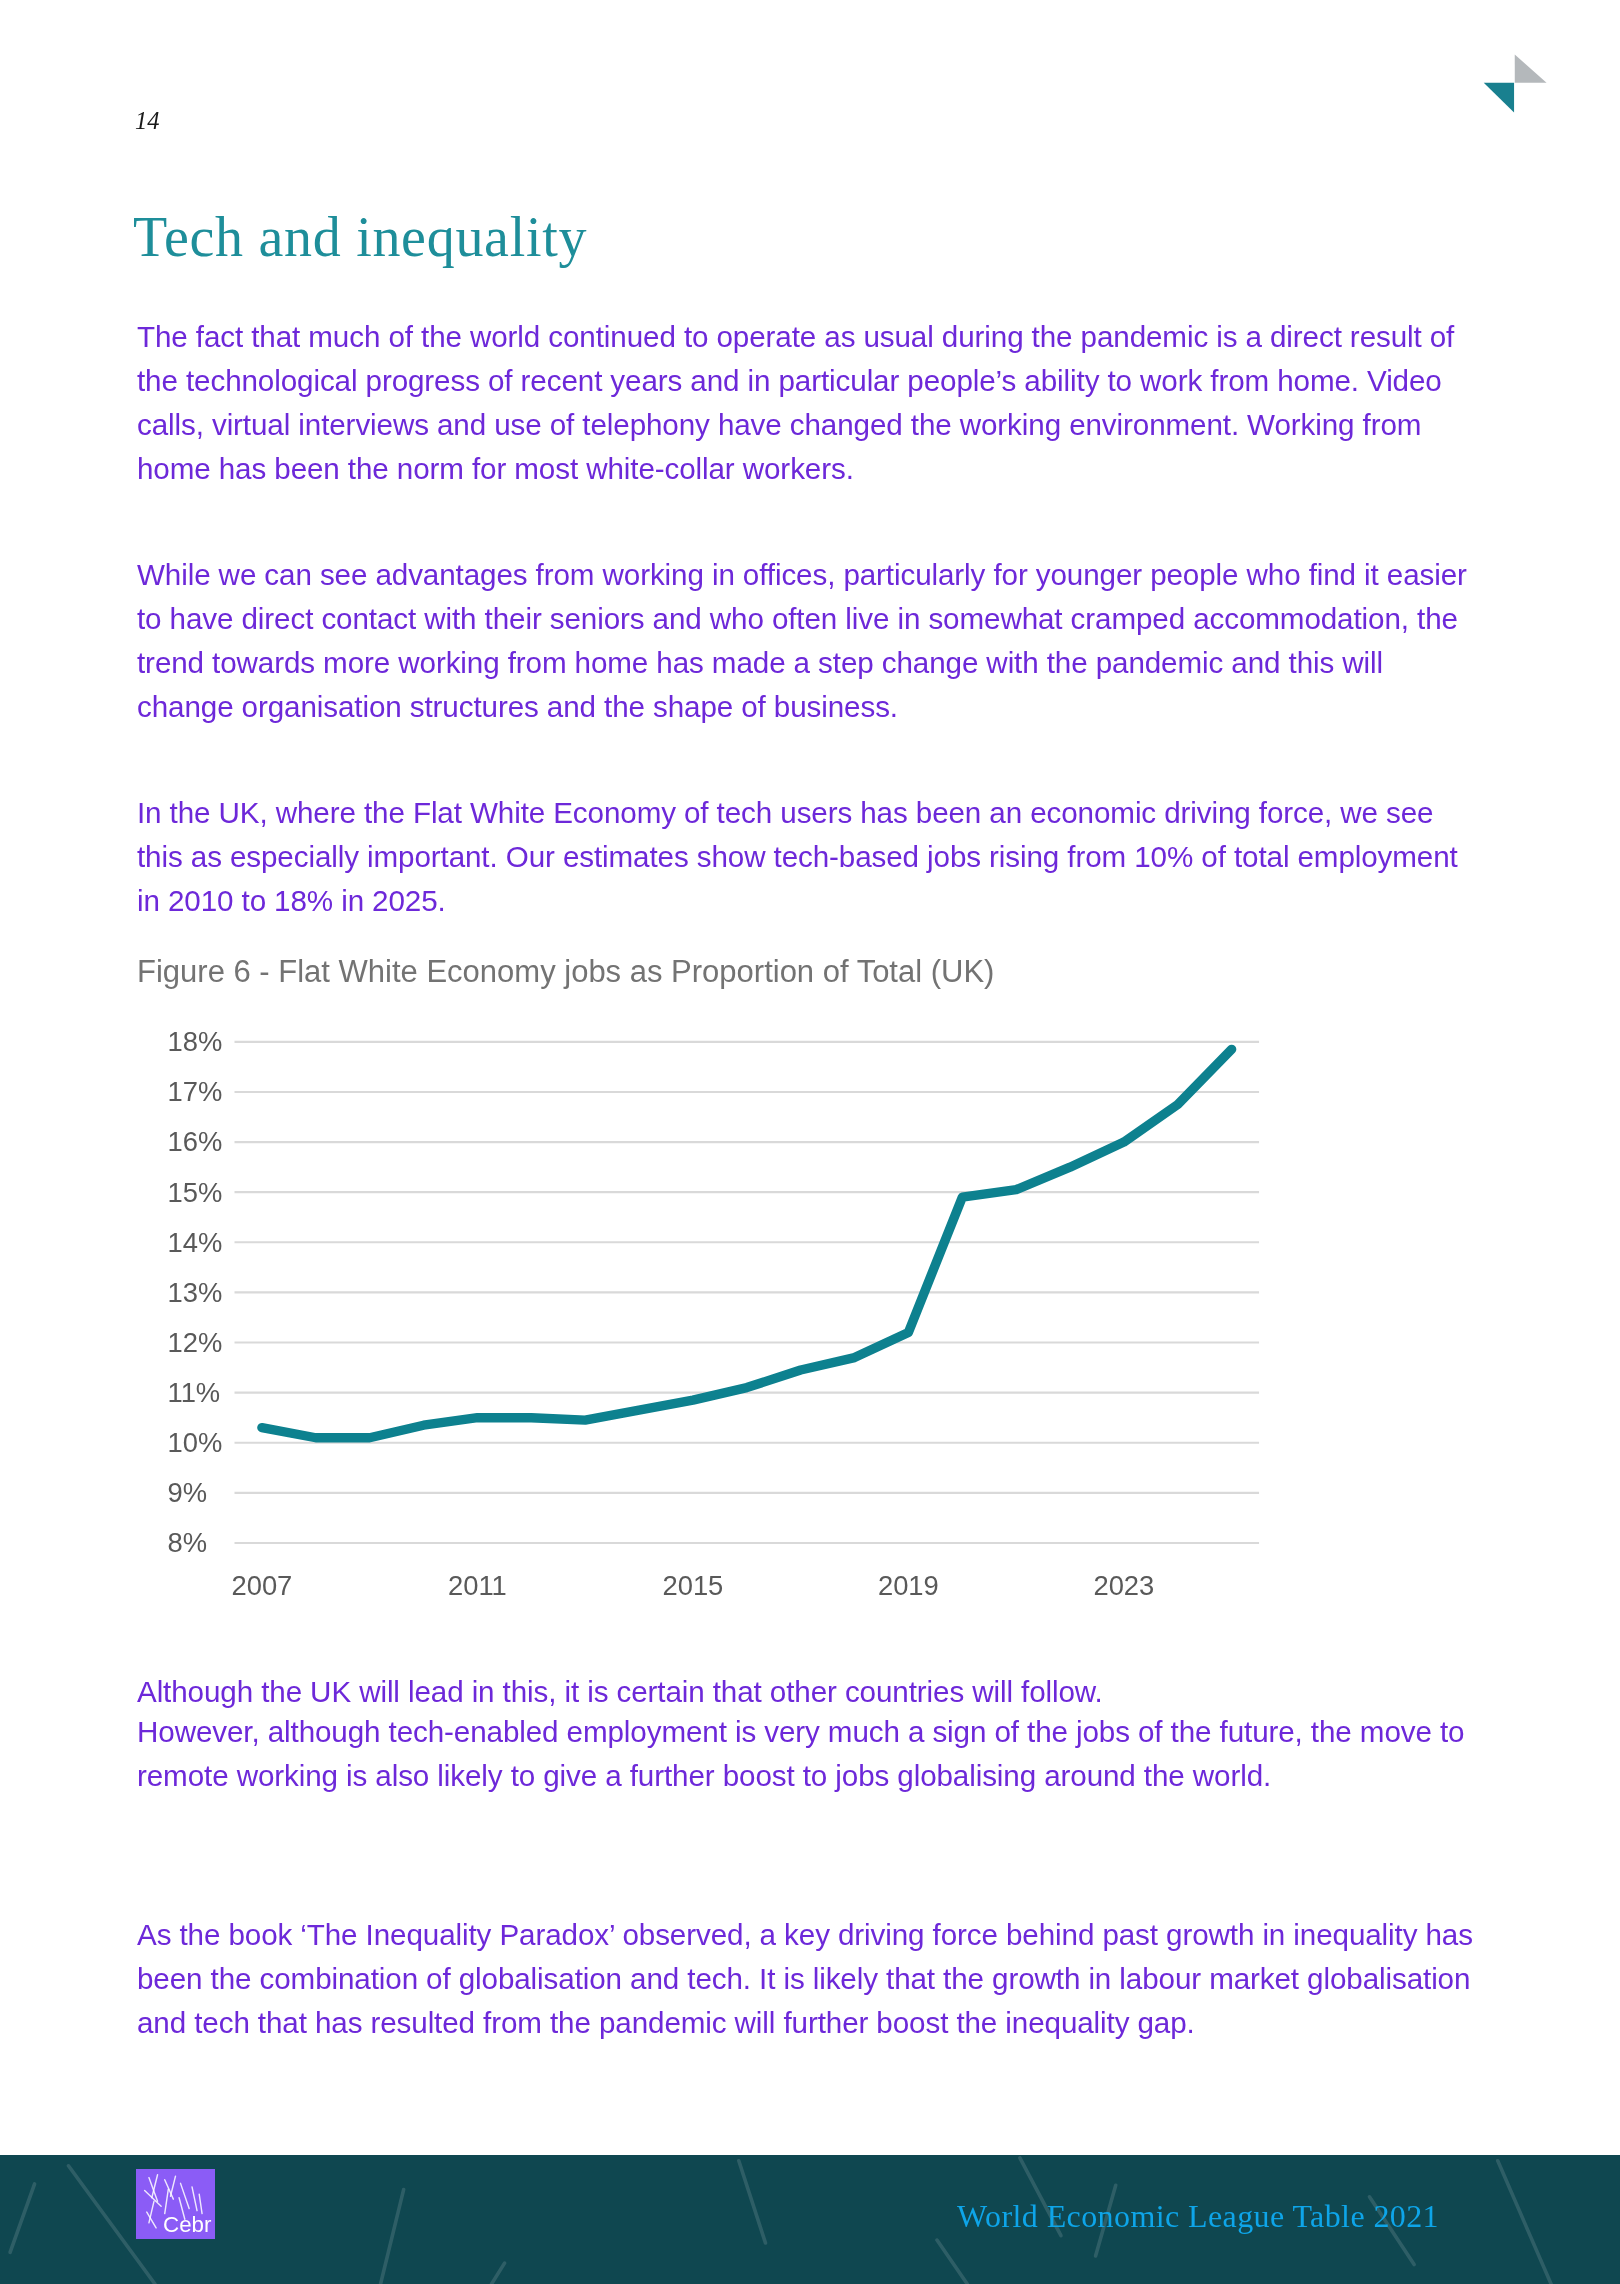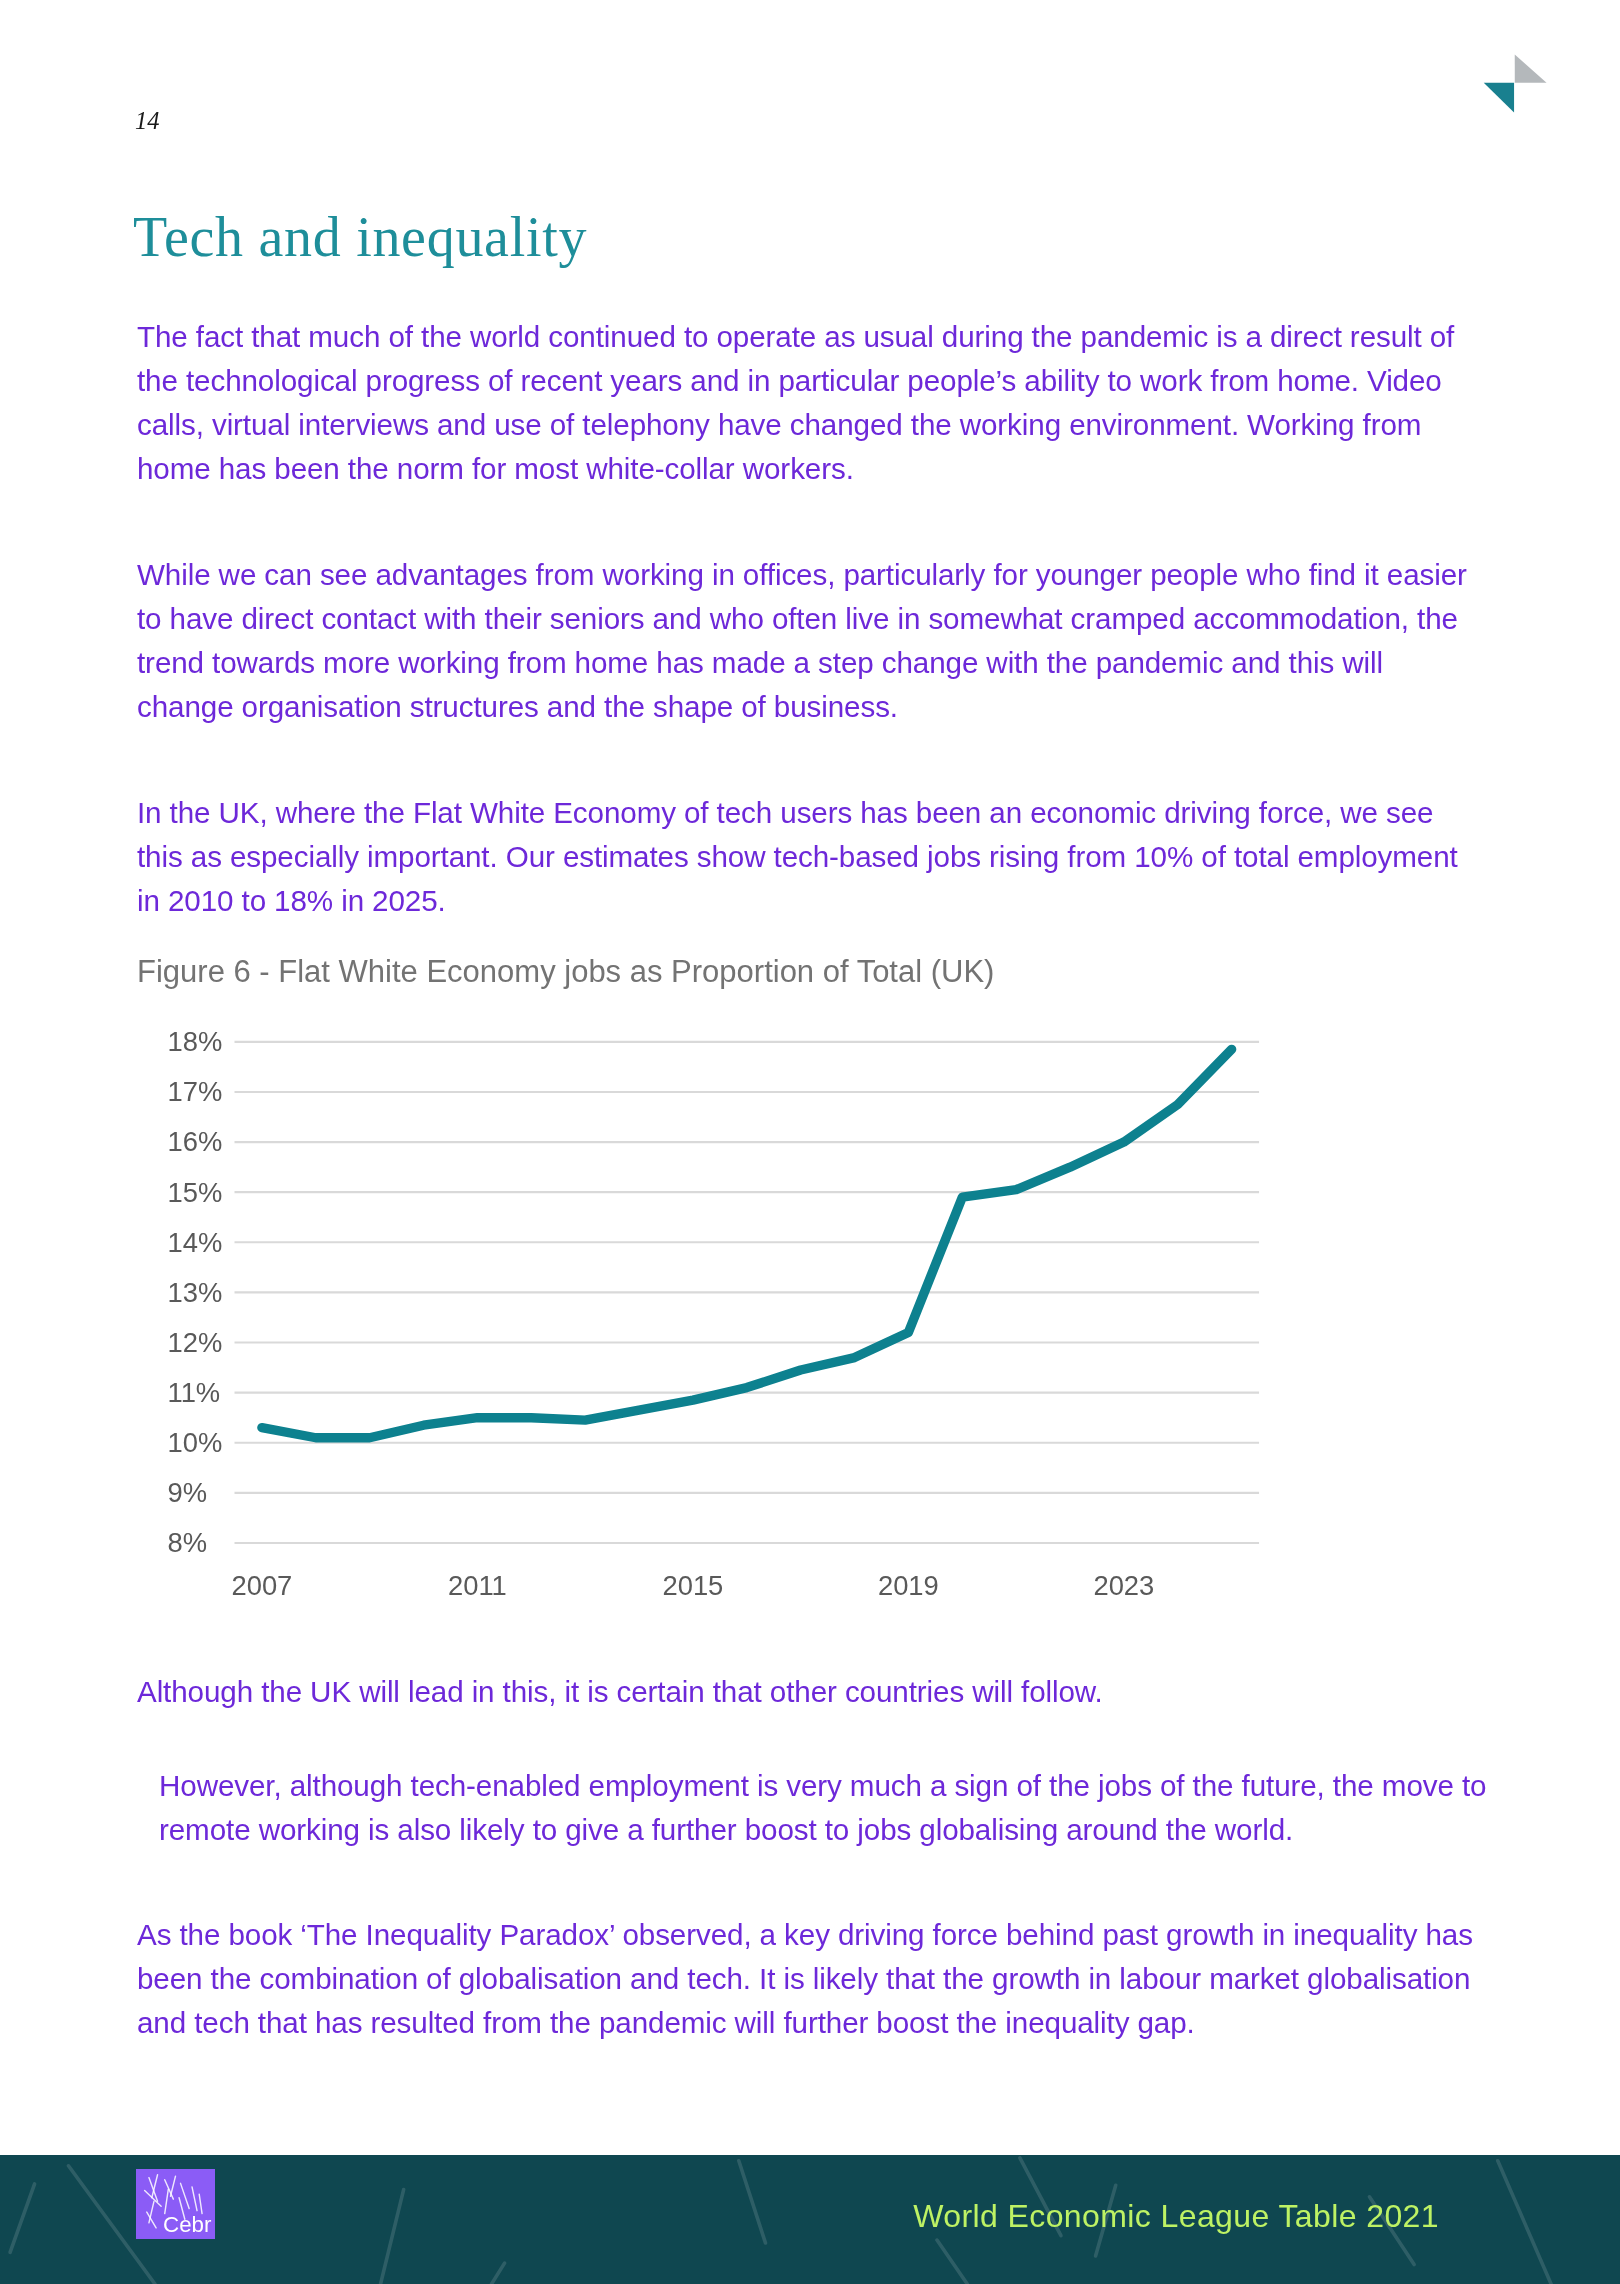--- a/index.html
+++ b/index.html
@@ -5,32 +5,32 @@
   html,body{margin:0;padding:0;background:#ffffff;}
   #page{position:relative;width:1621px;height:2284px;background:#ffffff;overflow:hidden;
         font-family:"Liberation Sans",sans-serif;}
   .page-number{position:absolute;left:135px;top:107px;font-family:"Liberation Serif",serif;
         font-size:24.5px;color:#1a1a1a;font-style:italic;}
   .doc-title{position:absolute;left:133px;top:167px;font-family:"Liberation Serif",serif;
         font-size:56px;font-weight:400;color:#1e8e9a;letter-spacing:0.7px;}
   .para{position:absolute;left:137px;width:1339px;font-size:29.6px;line-height:44px;
         color:#6d28d9;letter-spacing:-0.1px;}
   .p1{top:285px;} .p2{top:523px;} .p3{top:761px;}
-  .p4{top:1640px;} .p5{top:1734px;margin-left:22px;} .p6{top:1883px;}
+  .p4{top:1640px;} .p5{top:1680px;} .p6{top:1883px;}
   .fig-caption{position:absolute;left:137px;top:954px;font-size:31px;color:#737373;}
   .chart-wrap{position:absolute;left:166px;top:1018px;width:1132px;height:600px;}
   .chart-wrap svg{display:block;width:1132px;height:600px;}
   .corner-mark{position:absolute;left:1483px;top:53px;width:65px;height:61px;}
   .footer{position:absolute;left:0;top:2155px;width:1621px;height:129px;background:#0f4750;}
   .footer-streaks{position:absolute;left:0;top:0;width:1621px;height:129px;}
   .cebr-logo{position:absolute;left:136px;top:14px;width:79px;height:70px;background:#8b5cf6;}
   .cebr-logo-label{position:absolute;right:3.6px;bottom:0.7px;font-size:22.3px;color:#ffffff;
         font-family:"Liberation Sans",sans-serif;}
-  .footer-title{position:absolute;right:182px;top:43px;font-family:Liberation Sans, sans-serif;
-        font-size:32px;color:#bef264;letter-spacing:0.4px;}
+  .footer-title{position:absolute;right:182px;top:43px;font-family:Liberation Serif, serif;
+        font-size:32px;color:#0ea5e9;letter-spacing:0.4px;}
 </style>
 </head>
 <body>
 
 <div id="page">
 
   <div class="page-number">14</div>
 
   <svg class="corner-mark" viewBox="0 0 90 84">
     <polygon points="44,2 44,41 88,41" fill="#b4b8bb"></polygon>

